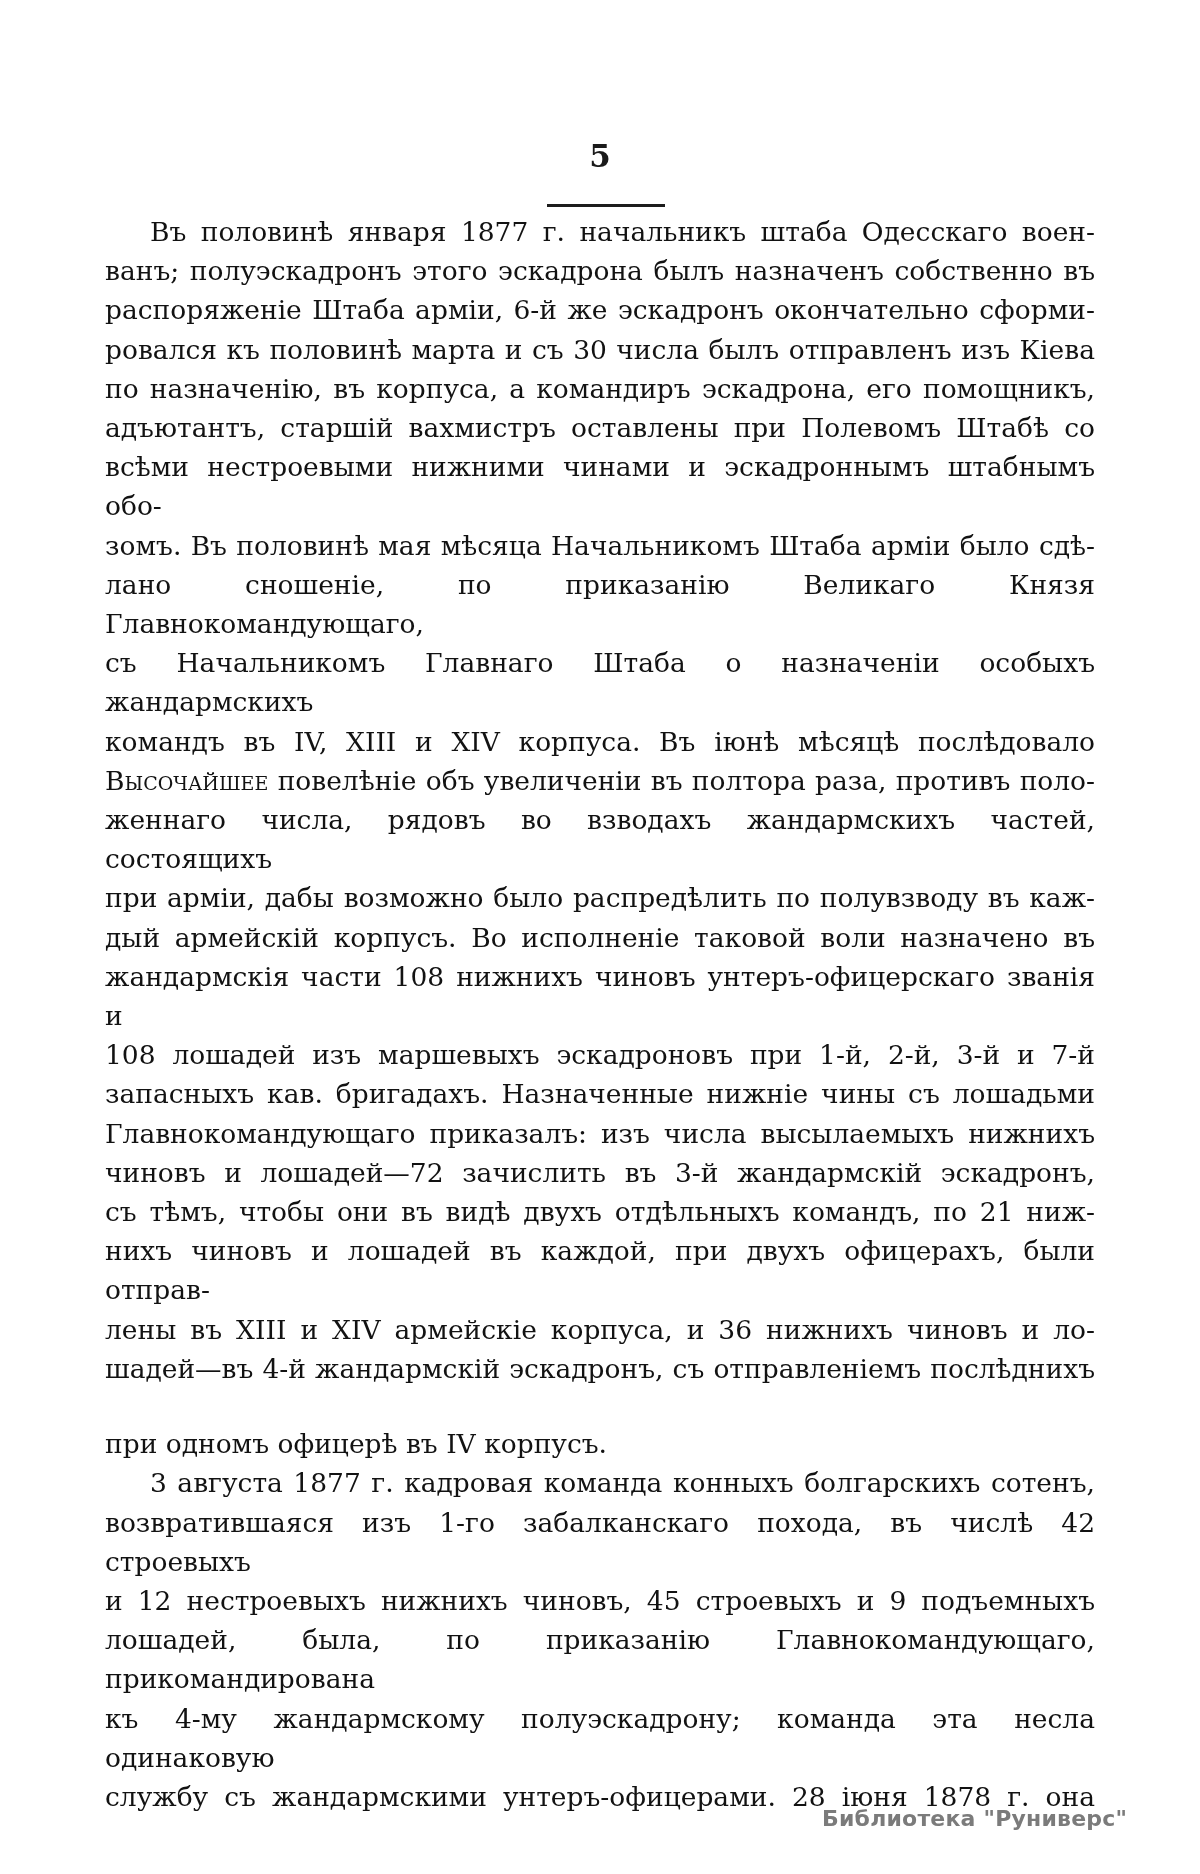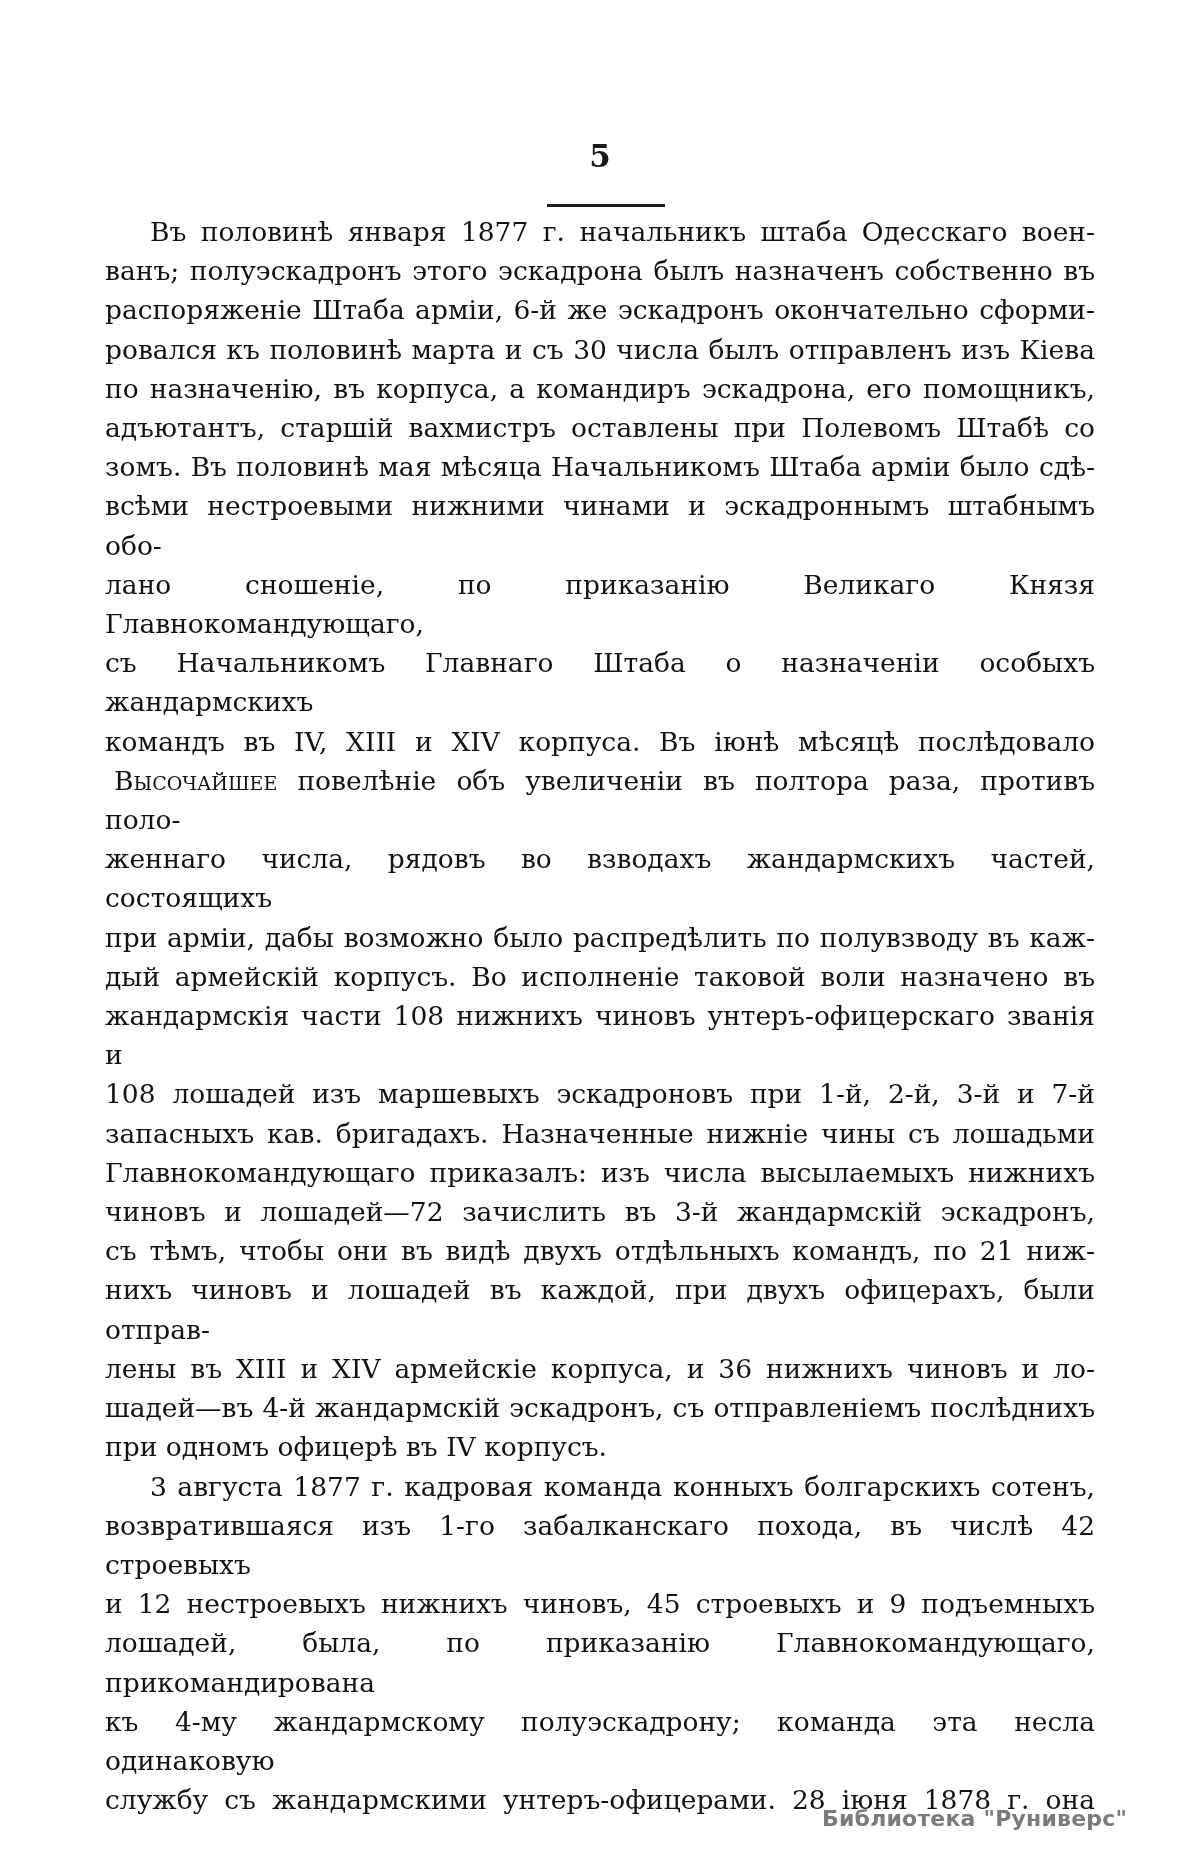--- a/index.html
+++ b/index.html
@@ -52,24 +52,24 @@
   .line {
     text-align: justify;
     text-align-last: justify;
     white-space: normal;
   }
   .line.indent {
     text-indent: 45px;
   }
   .line.par-end {
     text-align-last: left;
+    margin-top: 36px;
   }
   .smallcaps {
     font-variant: small-caps;
-    margin-left: 9px;
   }
   .watermark {
     position: absolute;
     top: 1806px;
     left: 822px;
     font-family: "DejaVu Sans", sans-serif;
     font-weight: bold;
     font-size: 22px;
     color: #7b7b7b;
     letter-spacing: 0.2px;
@@ -85,22 +85,22 @@
   </header>
 
   <main class="text-block">
       <div class="paragraph">
         <div class="line indent">Въ половинѣ января 1877 г. начальникъ штаба Одесскаго воен-</div>
         <div class="line">ванъ; полуэскадронъ этого эскадрона былъ назначенъ собственно въ</div>
         <div class="line">распоряженіе Штаба арміи, 6-й же эскадронъ окончательно сформи-</div>
         <div class="line">ровался къ половинѣ марта и съ 30 числа былъ отправленъ изъ Кіева</div>
         <div class="line">по назначенію, въ корпуса, а командиръ эскадрона, его помощникъ,</div>
         <div class="line">адъютантъ, старшій вахмистръ оставлены при Полевомъ Штабѣ со</div>
+        <div class="line">всѣми нестроевыми нижними чинами и эскадроннымъ штабнымъ обо-</div>
         <div class="line">зомъ. Въ половинѣ мая мѣсяца Начальникомъ Штаба арміи было сдѣ-</div>
-        <div class="line">всѣми нестроевыми нижними чинами и эскадроннымъ штабнымъ обо-</div>
         <div class="line">лано сношеніе, по приказанію Великаго Князя Главнокомандующаго,</div>
         <div class="line">съ Начальникомъ Главнаго Штаба о назначеніи особыхъ жандармскихъ</div>
         <div class="line">командъ въ IV, XIII и XIV корпуса. Въ іюнѣ мѣсяцѣ послѣдовало</div>
         <div class="line"><span class="smallcaps">Высочайшее</span> повелѣніе объ увеличеніи въ полтора раза, противъ поло-</div>
         <div class="line">женнаго числа, рядовъ во взводахъ жандармскихъ частей, состоящихъ</div>
         <div class="line">при арміи, дабы возможно было распредѣлить по полувзводу въ каж-</div>
         <div class="line">дый армейскій корпусъ. Во исполненіе таковой воли назначено въ</div>
         <div class="line">жандармскія части 108 нижнихъ чиновъ унтеръ-офицерскаго званія и</div>
         <div class="line">108 лошадей изъ маршевыхъ эскадроновъ при 1-й, 2-й, 3-й и 7-й</div>
         <div class="line">запасныхъ кав. бригадахъ. Назначенные нижніе чины съ лошадьми</div>

